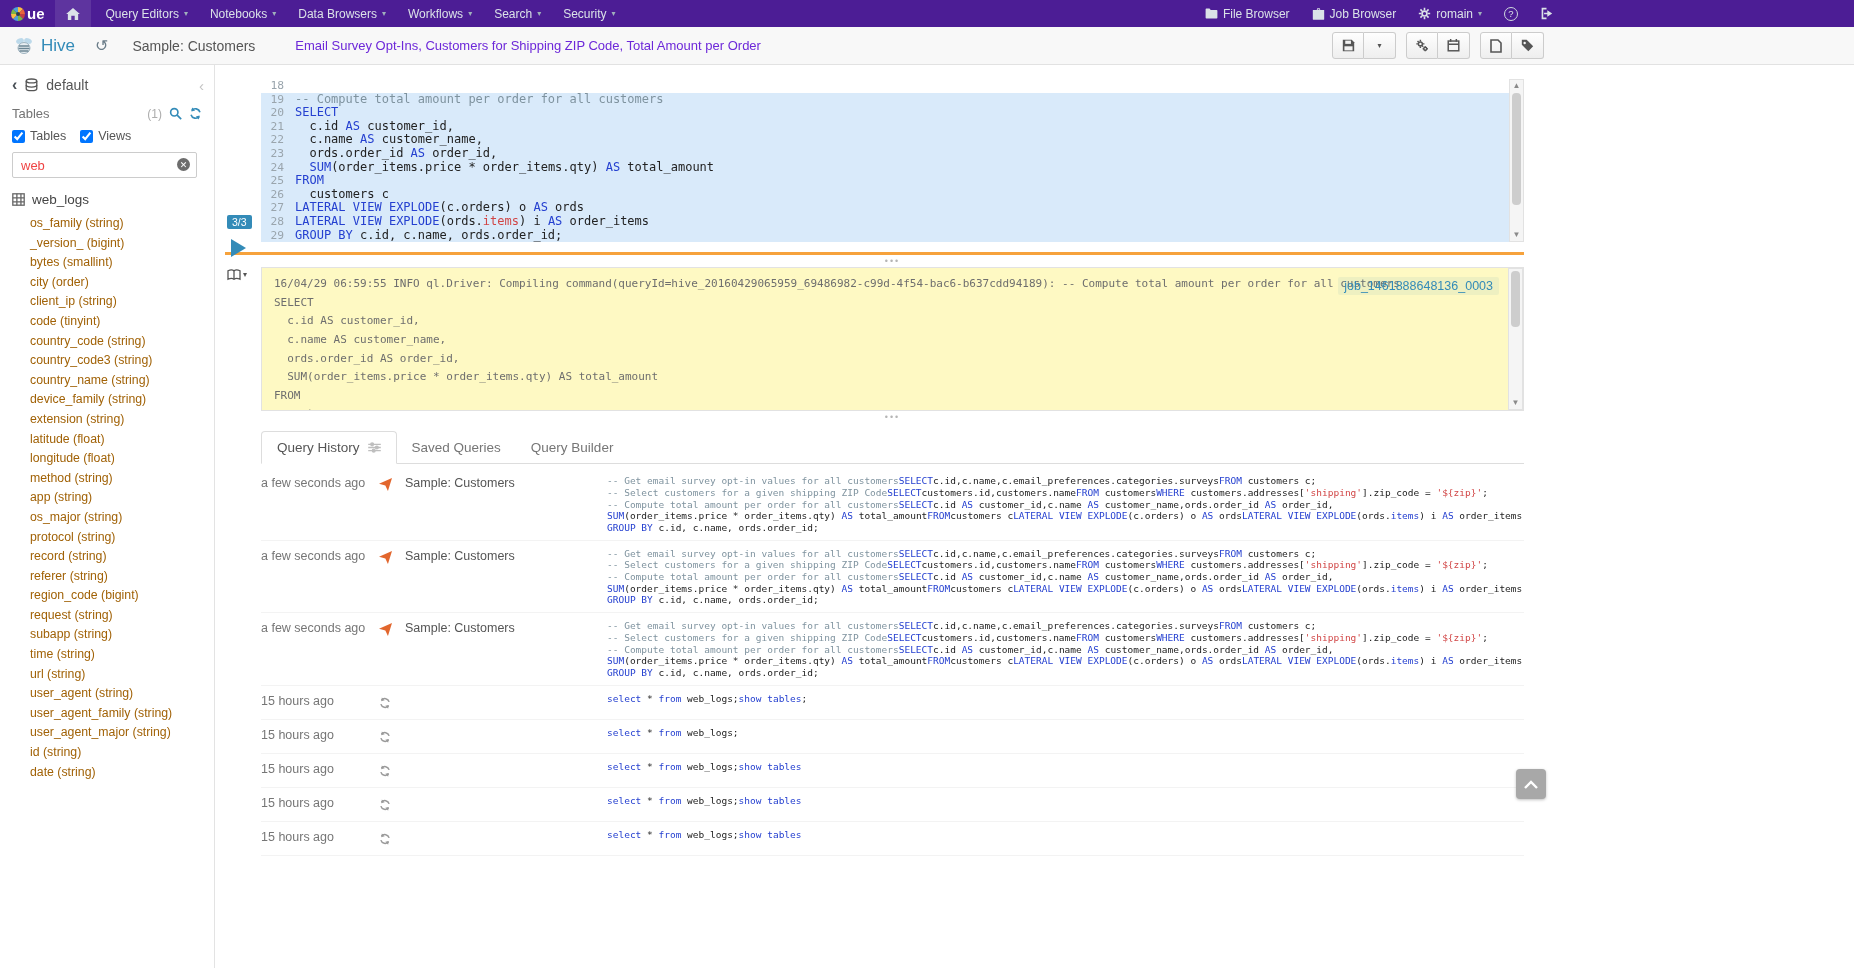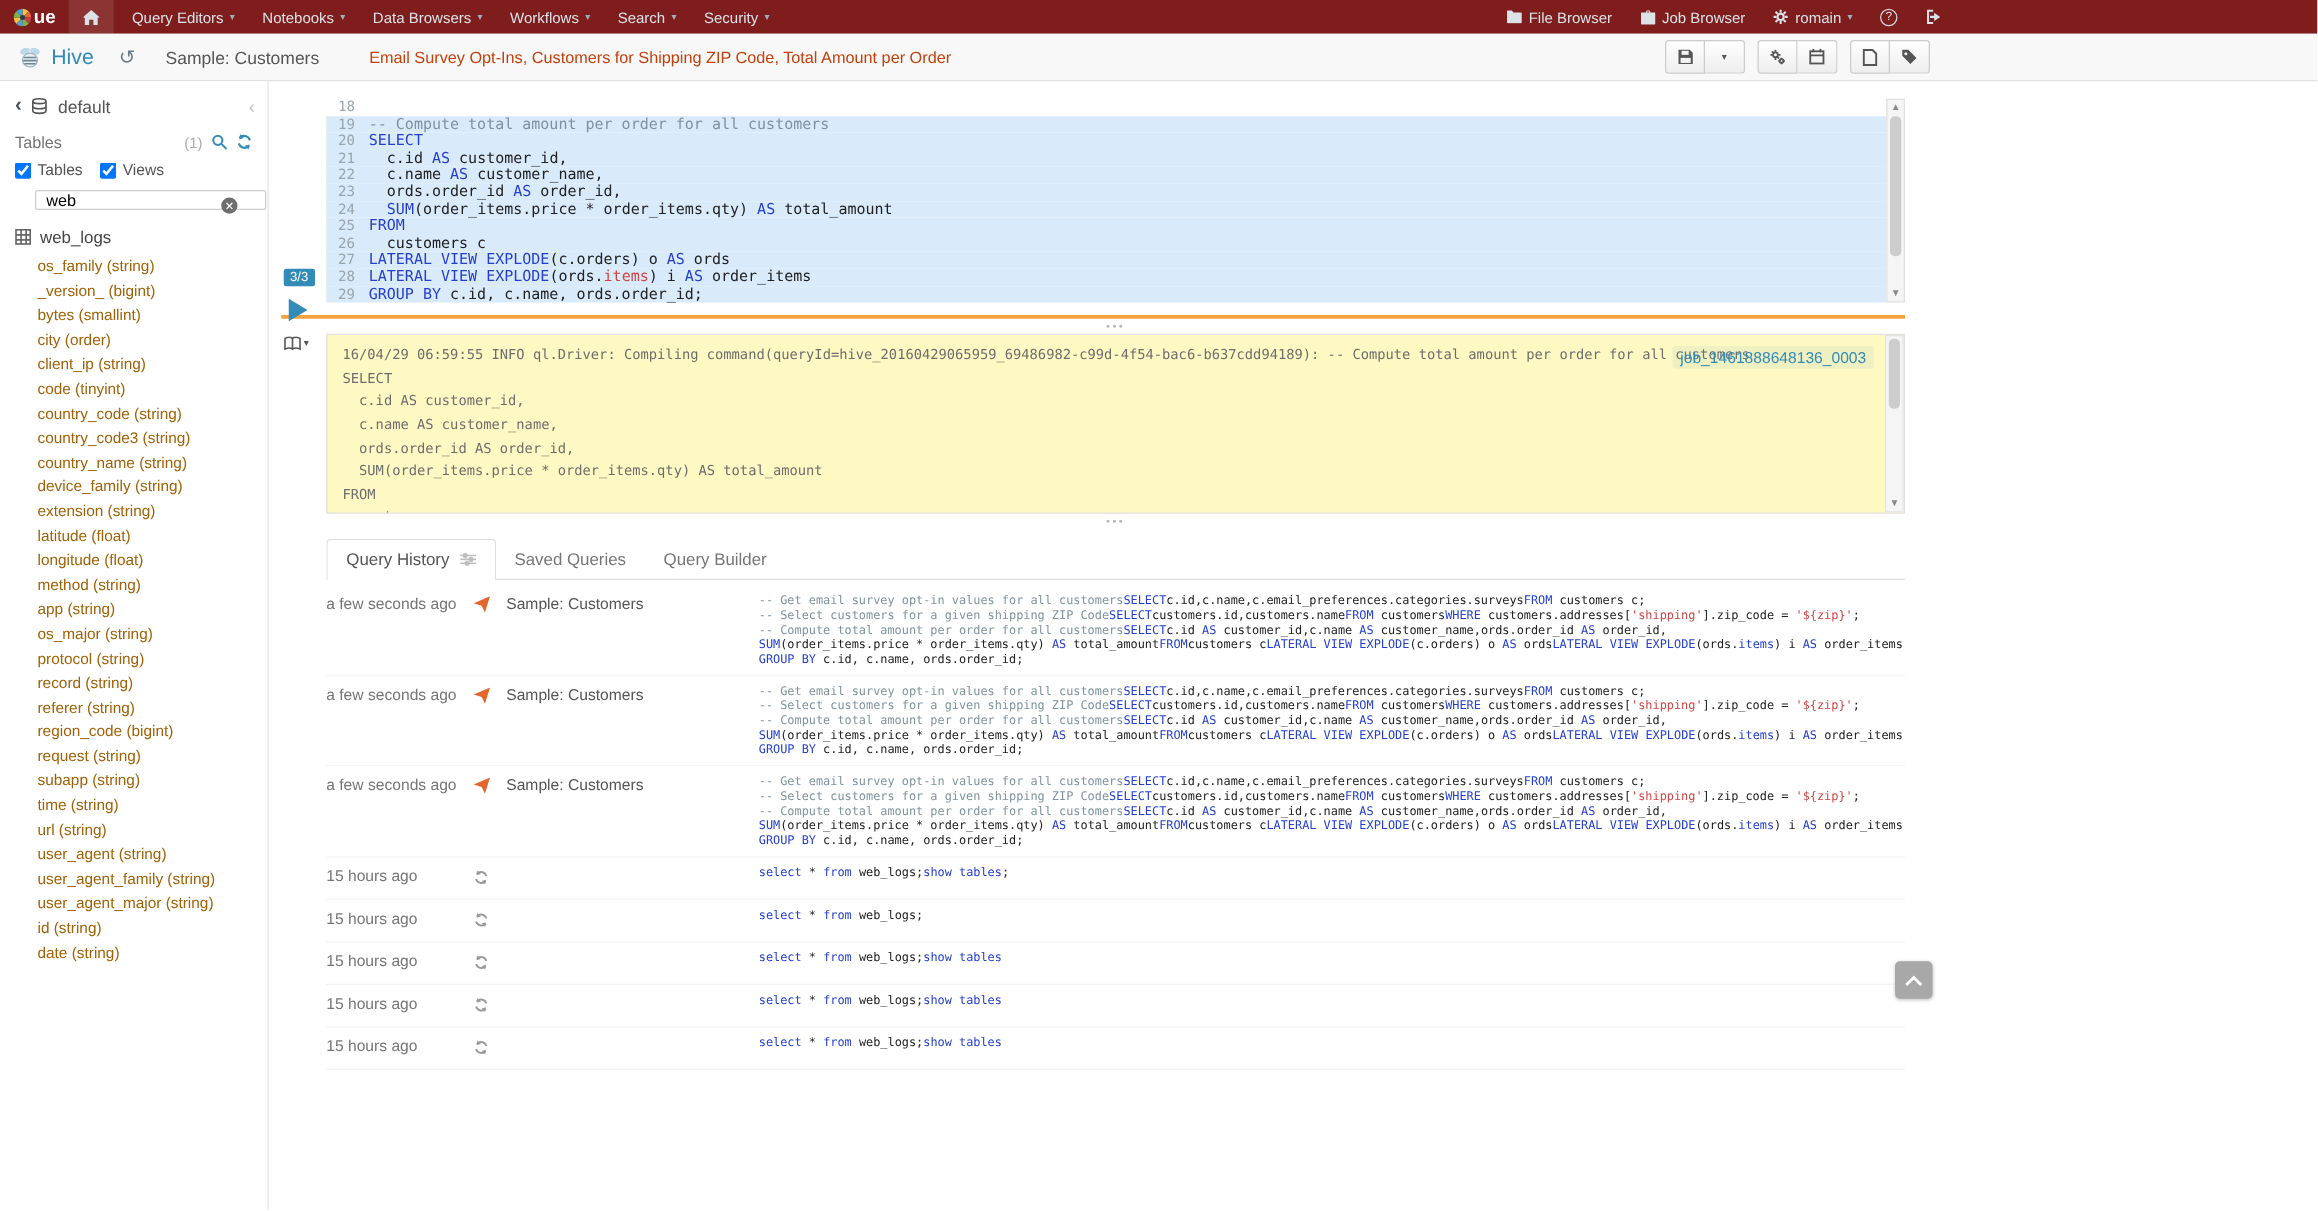--- a/index.html
+++ b/index.html
@@ -2,42 +2,42 @@
 <html style="--accent: #338bb8; --progress: #f6a23c; --keyword: #2540d0; --string: #d14545; --comment: #7f939f;"><head>
 <meta charset="utf-8">
 <style>
   * { box-sizing: border-box; }
   html, body { margin:0; padding:0; }
   body { width:1854px; height:969px; overflow:hidden; position:relative; background:#fff;
          font-family:"Liberation Sans", sans-serif; color:#333; }
   :root { --accent:#338bb8; --progress:#f6a23c; --keyword:#2540d0; --string:#d14545; --comment:#7f939f; }
 
   
-  .topnav { height:27px; background:#7f1d1d; }
+  .topnav { height:27px; background:#4c1d95; }
   .topnav .inner { width:1564px; height:100%; display:flex; align-items:stretch; }
   .nav-item { display:flex; align-items:center; gap:5px; padding:0 11px; font-size:12px;
               color:#dbe2e8; text-decoration:none; cursor:pointer; white-space:nowrap; }
   .brand { display:flex; align-items:center; gap:1px; padding:0 10px; color:#fff; font-size:15px;
            font-weight:bold; text-decoration:none; cursor:pointer; }
   .home { background:rgba(255,255,255,.1); }
   .menus { display:flex; margin-left:4px; }
   .caret { font-size:8px; color:#9fb0bc; line-height:1; }
   .nav-right { margin-left:auto; display:flex; }
   .help-circle { width:14px; height:14px; border:1px solid #cfd8de; border-radius:50%; font-size:9.5px;
                  display:flex; align-items:center; justify-content:center; color:#dbe2e8; }
   .ic { display:inline-flex; align-items:center; }
   .ic svg { display:block; }
 
   
   .subheader { height:38px; background:#f8f8f8; border-bottom:1px solid #e2e2e2; }
   .subheader .inner { width:1564px; height:100%; display:flex; align-items:center; padding:0 14px; }
   .hive-brand { display:flex; align-items:center; gap:7px; color:var(--accent); font-size:17px; cursor:pointer;text-align:right; }
   .history-toggle { margin-left:20px; color:#6b7d89; font-size:16px; cursor:pointer; }
   .doc-title { margin-left:24px; font-size:14px; color:#555; }
-  .doc-desc { margin-left:40px; font-size:13px; color:#c2410c; }
+  .doc-desc { margin-left:40px; font-size:13px; color:#6d28d9; }
   .actions { margin-left:auto; display:flex; gap:10px; padding-right:6px; }
   .btn-group { display:flex; }
   .btn { height:27px; min-width:32px; display:flex; align-items:center; justify-content:center; gap:3px;
          background:linear-gradient(#fefefe,#eee); border:1px solid #ccc; color:#555; cursor:pointer; padding:0 8px; }
   .btn + .btn { border-left:0; }
   .btn:first-child { border-radius:3px 0 0 3px; }
   .btn:last-child { border-radius:0 3px 3px 0; }
   .btn .caret { color:#555; }
 
   
@@ -50,22 +50,22 @@
   .db-ic { color:#555; display:inline-flex; }
   .db-name { flex:1; cursor:pointer; }
   .collapse-ic { color:#c3c3c3; font-size:15px; cursor:pointer; line-height:1; }
   .tables-head { display:flex; align-items:center; gap:7px; padding:7px 12px 4px; color:#737373; }
   .tables-count { margin-left:auto; color:#adadad; font-size:12px; }
   .s-ic { color:var(--accent); cursor:pointer; display:inline-flex; }
   .filters { display:flex; gap:14px; padding:4px 12px 2px; color:#555; font-size:12.5px; align-items:center; }
   .filters label { display:flex; gap:5px; align-items:center; cursor:pointer; }
   .filters input { margin:0; width:13px; height:13px; }
   .searchbox { margin:7px 10px 4px 12px; position:relative; width:185px; }
-  .searchbox input { width:185px; height:16px; border:1px solid #ccc; border-radius:2px; padding:0 24px 0 8px;
-                     font-size:13px; color:#000000; outline:none; font-family:inherit;margin-left:16px; }
+  .searchbox input { width:185px; height:26px; border:1px solid #ccc; border-radius:2px; padding:0 24px 0 8px;
+                     font-size:13px; color:#ef4444; outline:none; font-family:inherit; }
   .clear-ic { position:absolute; right:7px; top:6px; width:13px; height:13px; background:#6d6d6d; color:#fff;
               border-radius:50%; font-size:9px; display:flex; align-items:center; justify-content:center; cursor:pointer; }
   .table-item { display:flex; align-items:center; gap:7px; padding:10px 12px 4px; color:#444; font-size:13.5px; cursor:pointer; }
   .table-ic { color:#666; display:inline-flex; }
   .columns { list-style:none; margin:3px 0 0; padding:0; }
   .col-item { padding:0 0 0 30px; line-height:19.6px; color:#a16207; font-size:12.3px; cursor:pointer; white-space:nowrap; }
 
   
   .main { flex:1; padding:14px 40px 0 10px; position:relative; min-width:0; }
   .work { display:flex; }

